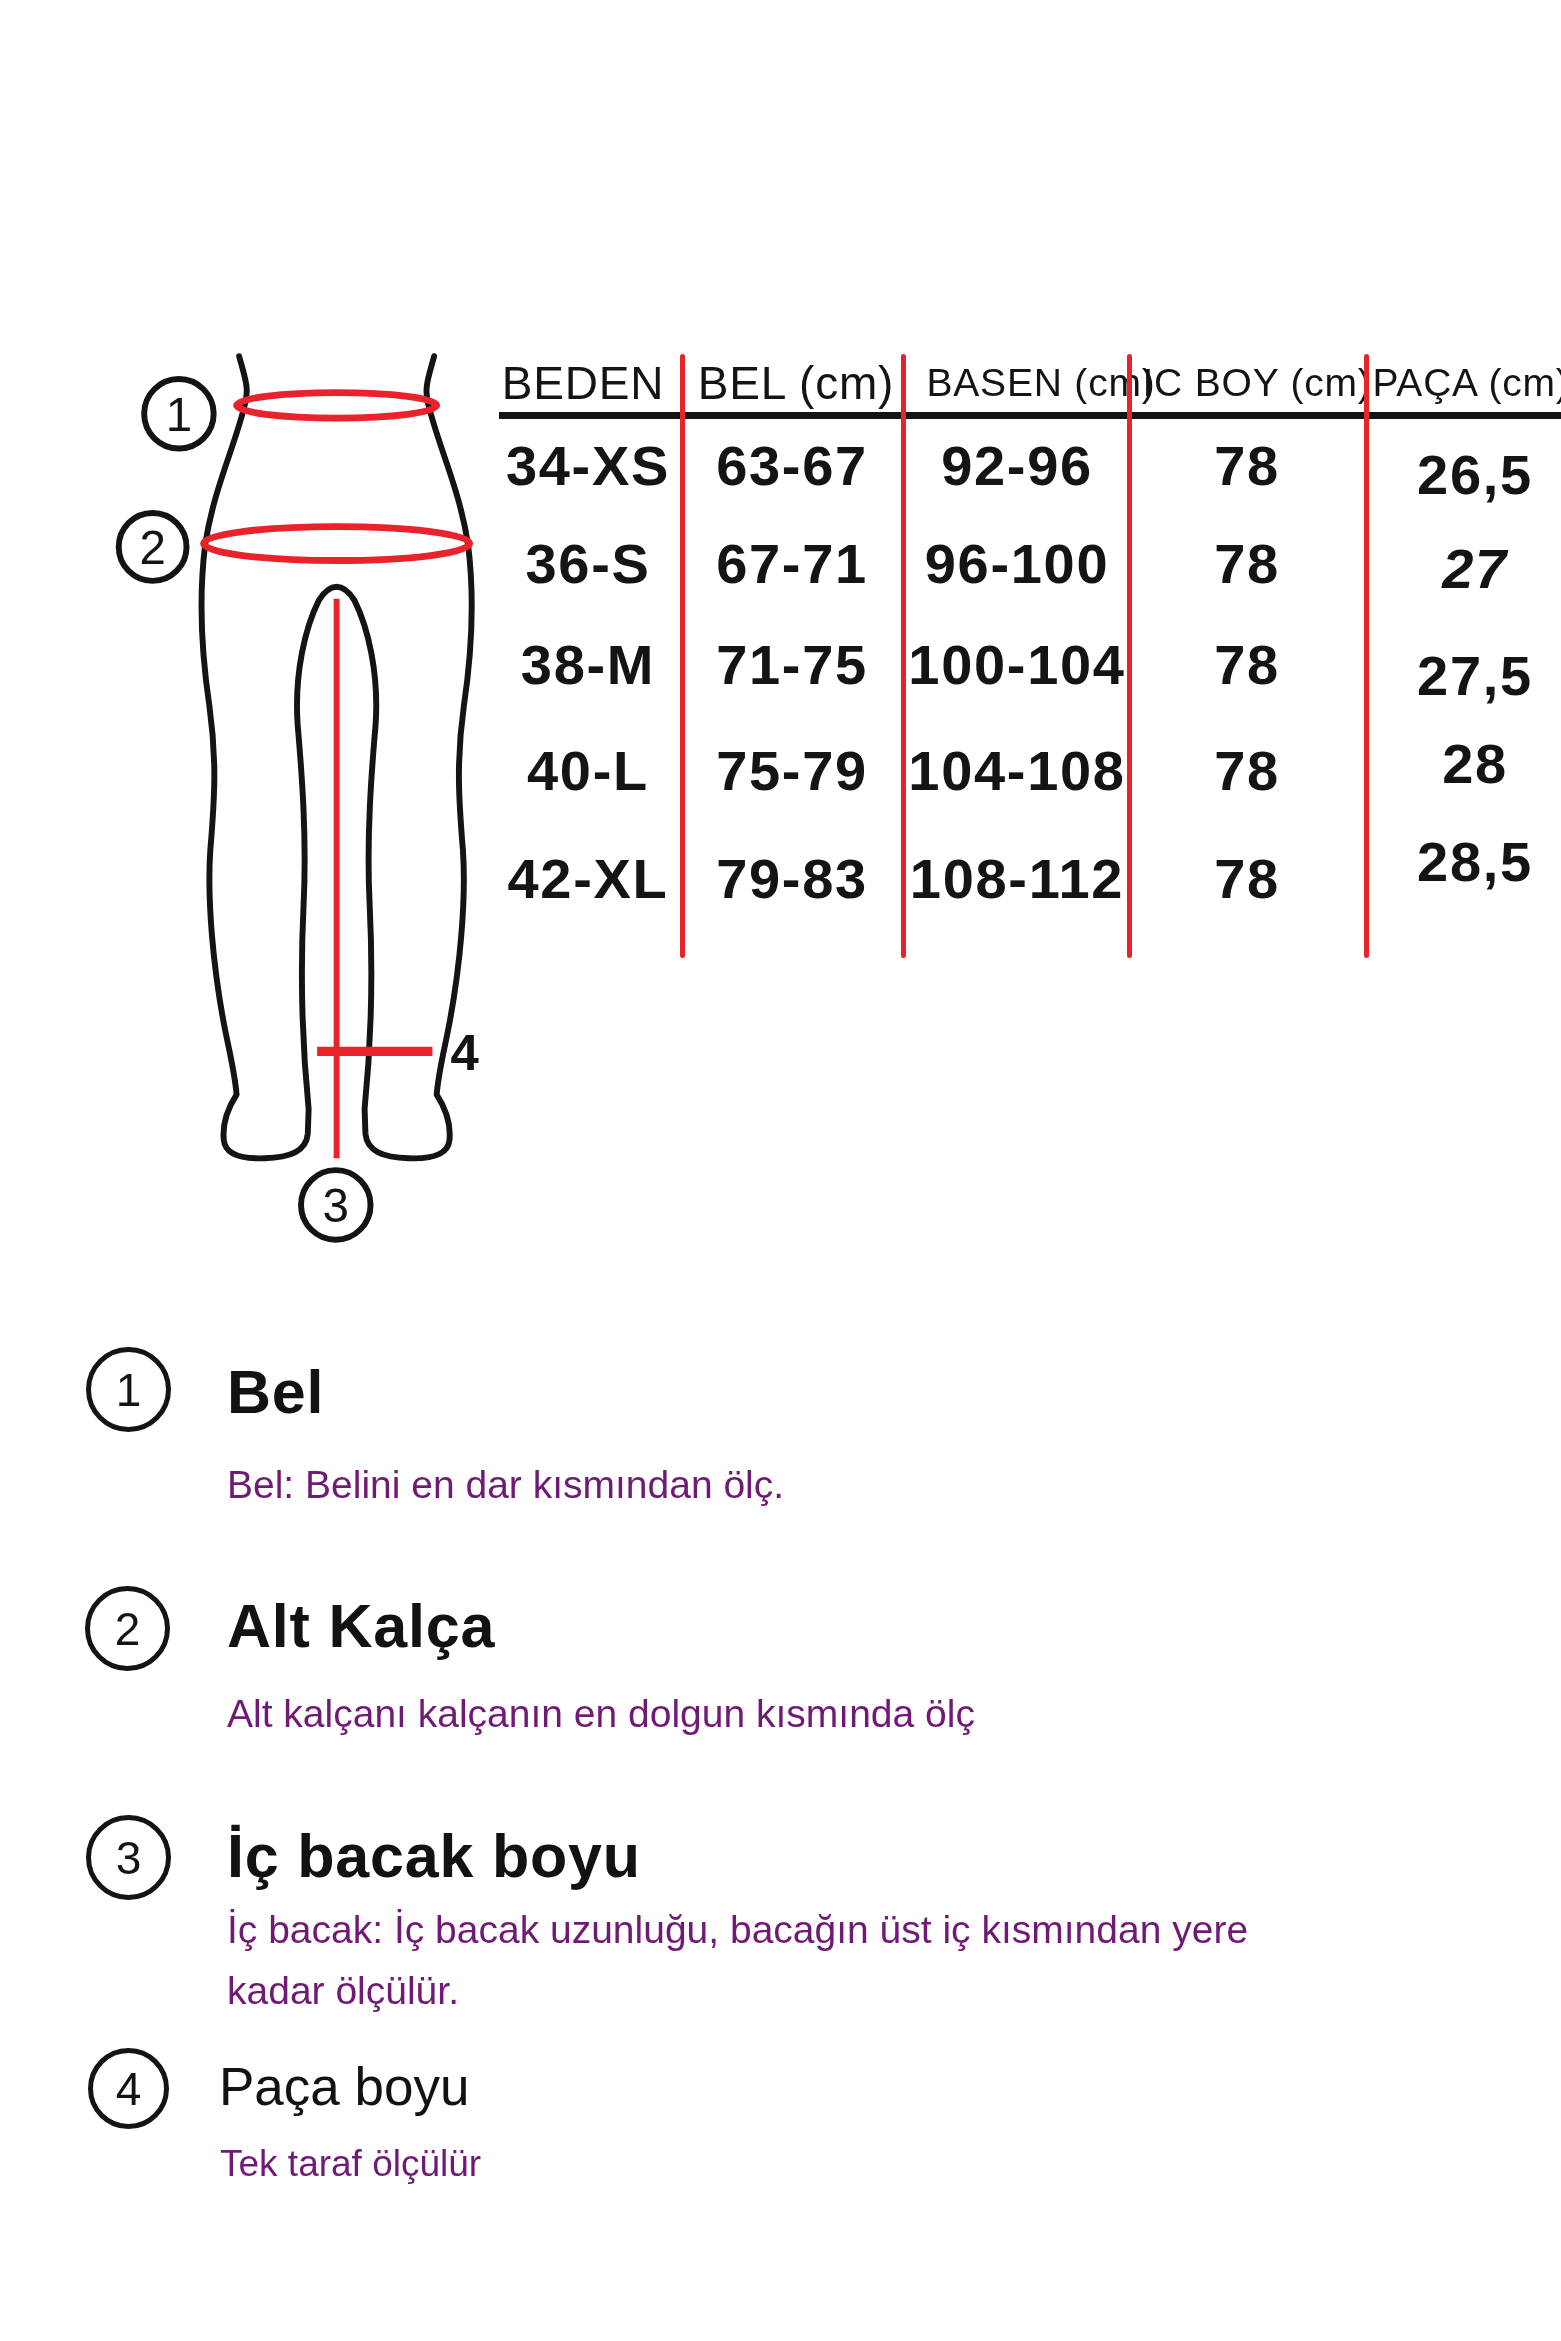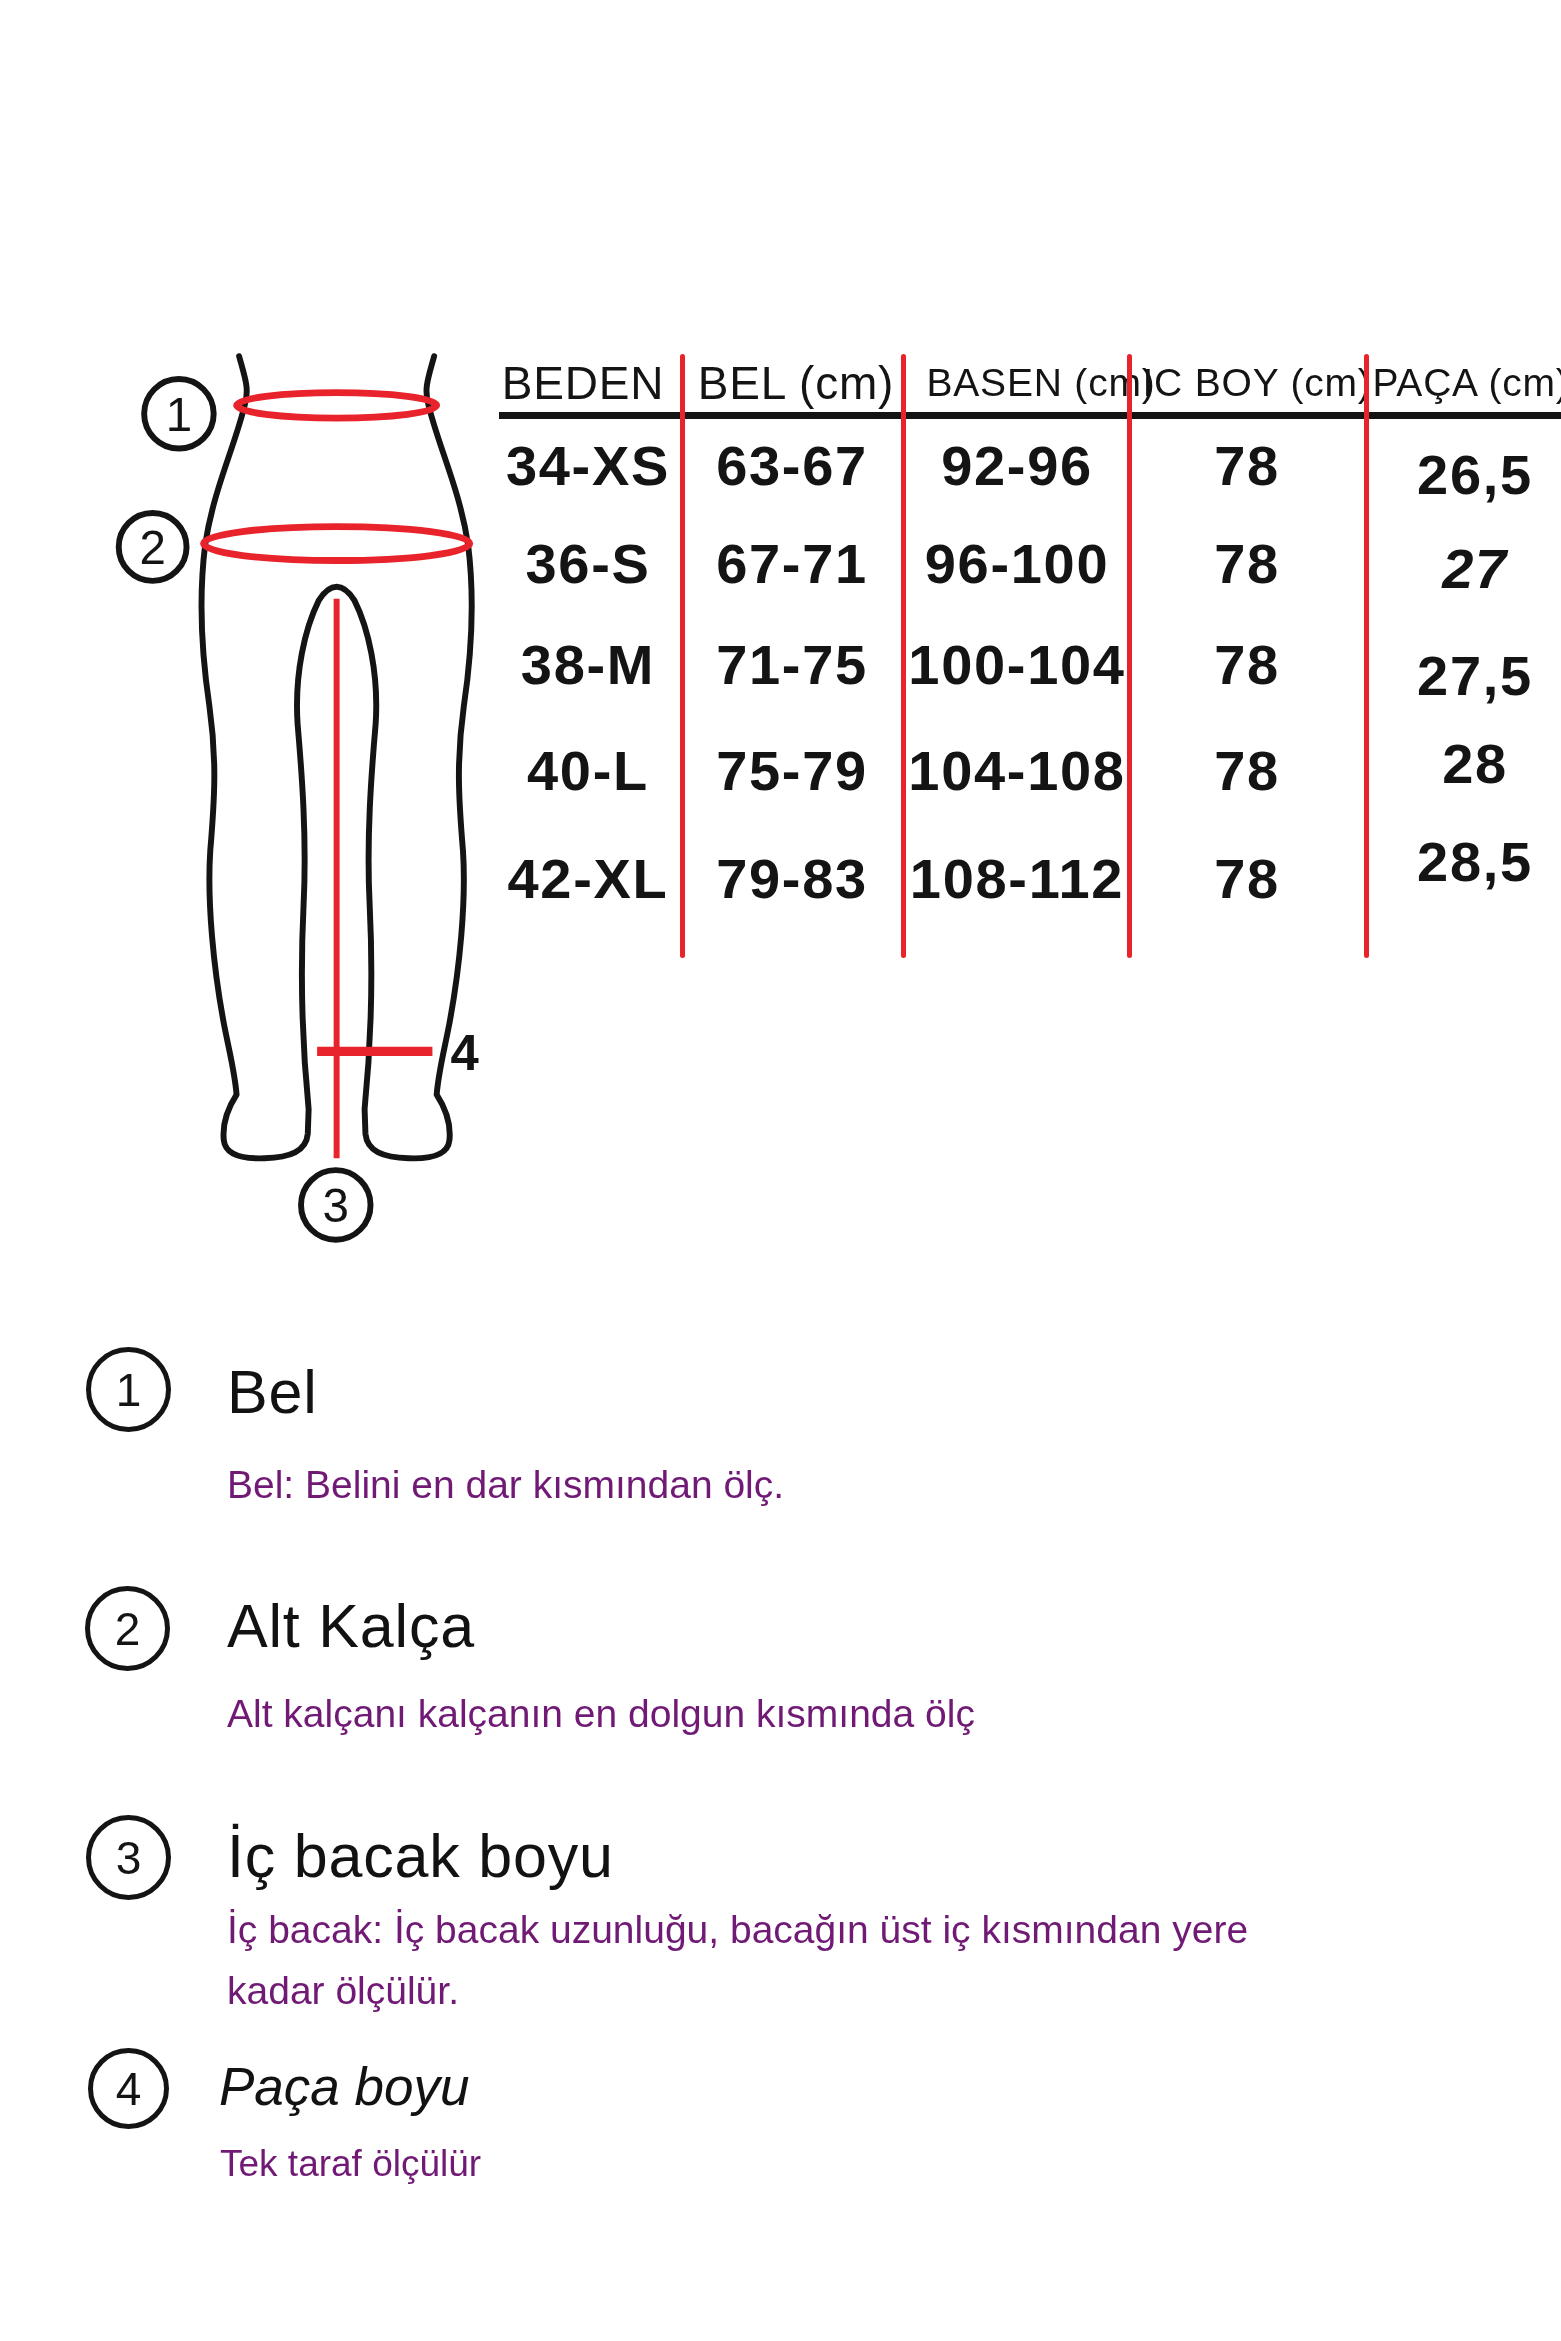--- a/index.html
+++ b/index.html
@@ -24,24 +24,24 @@
   .hrule{
     position:absolute;left:499px;top:412px;width:1062px;height:6.8px;background:#141414;
   }
   
   .sec-circle{
     position:absolute;border:5.1px solid #141414;border-radius:50%;
     display:flex;align-items:center;justify-content:center;
     font-size:46px;font-weight:500;color:#141414;background:#fff;box-sizing:border-box;
   }
   .sec-title{
-    position:absolute;font-weight:400;font-size:61px;line-height:1;color:#121212;
+    position:absolute;font-weight:700;font-size:61px;line-height:1;color:#121212;
     letter-spacing:0.8px;white-space:nowrap;
   }
-  .sec-title-light{font-weight:400;font-size:53px;letter-spacing:0;font-style:italic;}
+  .sec-title-light{font-weight:400;font-size:53px;letter-spacing:0;}
   .sec-desc{
     position:absolute;font-size:39px;font-weight:500;line-height:1;color:#701a75;white-space:nowrap;
   }
   .sec-desc-light{font-weight:400;font-size:37px;}
   svg{position:absolute;left:0;top:0;pointer-events:none;}
 </style>
 </head>
 <body>
 
 <svg width="1561" height="2342" viewBox="0 0 1841 2762">

